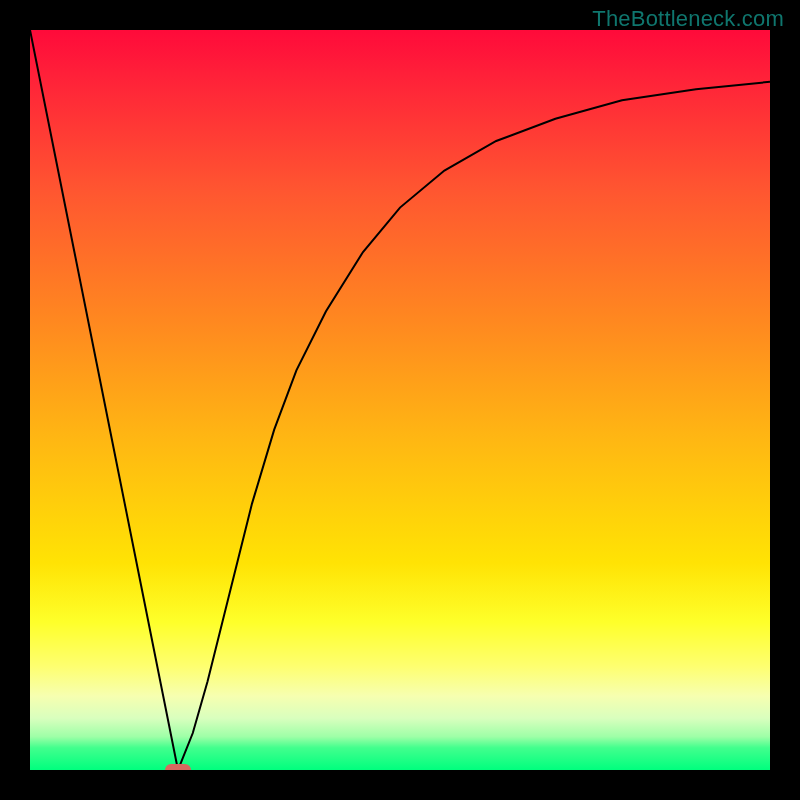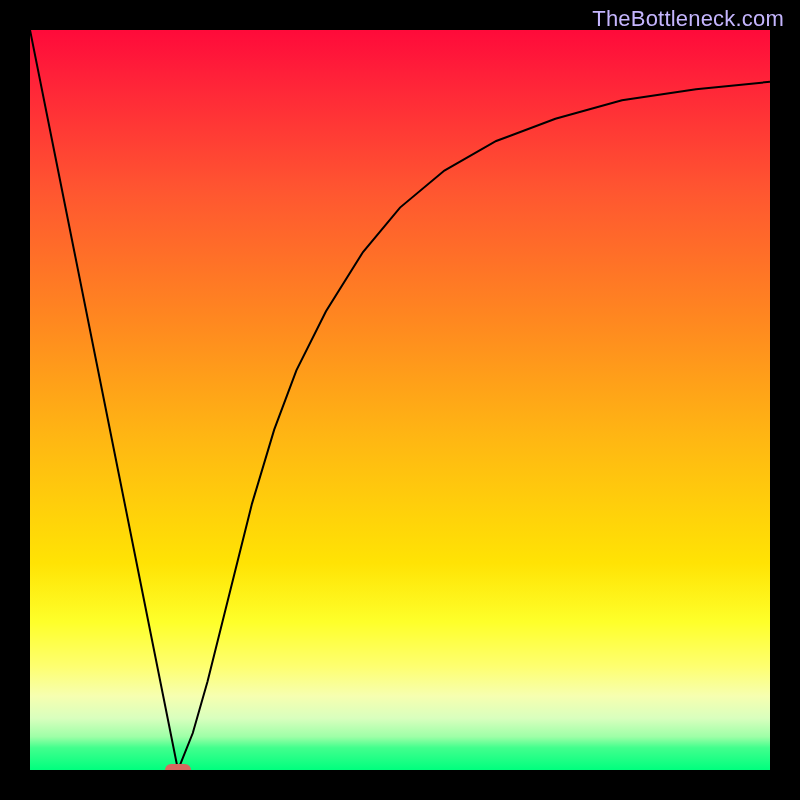--- a/index.html
+++ b/index.html
@@ -59,21 +59,21 @@
   }
   .marker-pill {
     position: absolute;
     border-radius: 999px;
     background: #d8695f;
   }
   .watermark {
     position: absolute;
     top: 6px;
     right: 16px;
-    color: #c4b5fd;
+    color: #0f766e;
     font-size: 22px;
     font-weight: 500;
     letter-spacing: 0.2px;
     user-select: none;
   }
 </style>
 </head>
 <body>
 
 <div class="frame">

